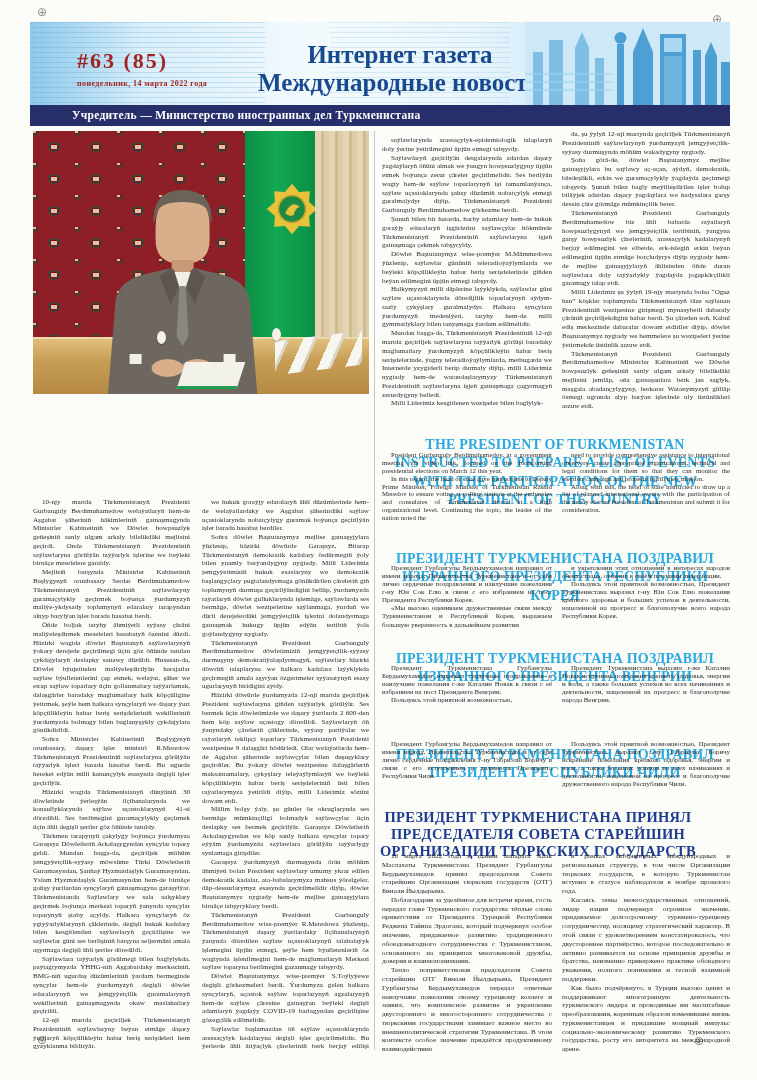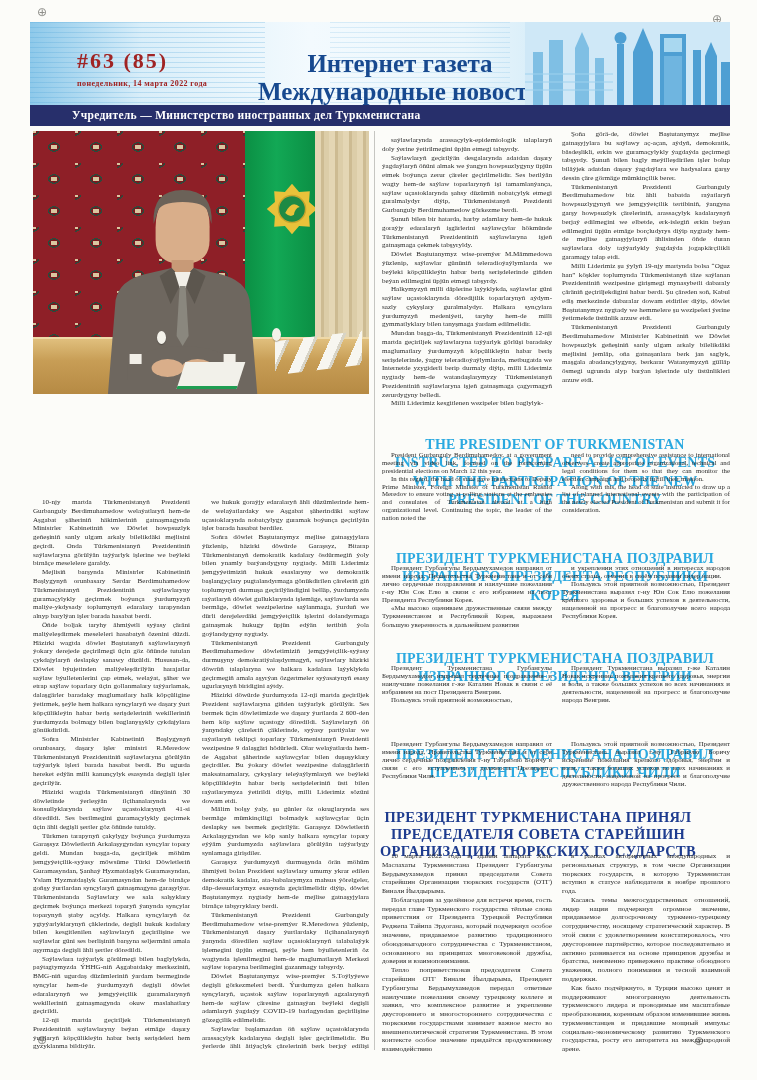--- a/index.html
+++ b/index.html
@@ -8,21 +8,21 @@
 
   
   .masthead{position:absolute;left:30px;top:22px;width:700px;height:83px;
     background:linear-gradient(90deg,#8ec9ea 0%,#d9eef9 16%,#f3fafe 40%,#eaf6fc 62%,#c2e3f5 86%,#9dd0ec 100%);overflow:hidden;}
   .streaks{position:absolute;top:0;bottom:0;background:repeating-linear-gradient(180deg,rgba(70,160,215,.45) 0 1px,transparent 1px 5px);}
   .streaks.l{left:0;width:235px;opacity:.55;}
   .streaks.r{left:300px;width:180px;opacity:.35;}
   .issue-block{position:absolute;left:47px;top:26px;width:210px;color:#a02424;}
   .issue-number{font-size:22px;font-weight:bold;letter-spacing:2px;}
   .issue-date{font-size:8px;font-weight:bold;margin-top:5px;letter-spacing:.4px;}
-  .mast-title{position:absolute;left:175px;top:28px;width:390px;text-align:center;color:#17498f;font-weight:bold;line-height:1.12;}
+  .mast-title{position:absolute;left:175px;top:19px;width:390px;text-align:center;color:#17498f;font-weight:bold;line-height:1.12;}
   .mast-title .t1{font-size:25px;}
   .mast-title .t2{font-size:25px;}
   .skyline{position:absolute;right:0;top:0;height:83px;width:205px;}
 
   .founder-bar{position:absolute;left:30px;top:105px;width:700px;height:21px;background:#272f6b;color:#ffffff;
     font-size:11.5px;font-weight:bold;line-height:21px;padding-left:42px;box-sizing:border-box;letter-spacing:.3px;}
 
   
   .photo{position:absolute;left:33px;top:131px;width:336px;height:263px;overflow:hidden;background:#8e1f27;}
   .carpet{position:absolute;left:0;top:0;width:63%;height:100%;background-color:#8e1f27;
@@ -183,20 +183,21 @@
   <div class="body-col tkfont col-r1">
       <p>saýlawlarynda arassaçylyk-epidemiologik talaplaryň doly ýerine ýetirilmegini üpjün etmegi tabşyrdy.</p>
       <p>Saýlawlaryň geçirilýän desgalarynda adatdan daşary ýagdaýlaryň öňüni almak we ýangyn howpsuzlygyny üpjün etmek boýunça zerur çäreler geçirilmelidir. Ses berilýän wagty hem-de saýlaw toparlarynyň işi tamamlanýança, saýlaw uçastoklarynda şahsy düzümiň nobatçylyk etmegi guralmalydyr diýip, Türkmenistanyň Prezidenti Gurbanguly Berdimuhamedow görkezme berdi.</p>
       <p>Şunuň bilen bir hatarda, harby adamlary hem-de hukuk goraýjy edaralaryň işgärlerini saýlawçylar hökmünde Türkmenistanyň Prezidentiniň saýlawlaryna işjeň gatnaşmaga çekmek tabşyryldy.</p>
       <p>Döwlet Baştutanymyz wise-premýer M.Mämmedowa ýüzlenip, saýlawlar gününiň teleradioýaýlymlarda we beýleki köpçülikleýin habar beriş serişdelerinde giňden beýan edilmegini üpjün etmegi tabşyrdy.</p>
       <p>Halkymyzyň milli däplerine laýyklykda, saýlawlar güni saýlaw uçastoklarynda döredijilik toparlarynyň aýdym-sazly çykyşlary guralmalydyr. Halkara synçylara ýurdumyzyň medeniýeti, taryhy hem-de milli gymmatlyklary bilen tanyşmaga ýardam edilmelidir.</p>
       <p>Mundan başga-da, Türkmenistanyň Prezidentiniň 12-nji martda geçiriljek saýlawlaryna taýýarlyk görlüşi baradaky maglumatlary ýurdumyzyň köpçülikleýin habar beriş serişdelerinde, ýagny teleradioýaýlymlarda, metbugatda we Internetde yzygiderli berip durmaly diýip, milli Liderimiz nygtady hem-de watandaşlarymyzy Türkmenistanyň Prezidentiniň saýlawlaryna işjeň gatnaşmaga çagyrmagyň zerurdygyny belledi.</p>
       <p>Milli Liderimiz kesgitlenen wezipeler bilen baglylyk-</p>
     </div>
   <div class="body-col tkfont col-r2">
+      <p>da, şu ýylyň 12-nji martynda geçiriljek Türkmenistanyň Prezidentiniň saýlawlarynyň ýurdumyzyň jemgyýetçilik-syýasy durmuşynda möhüm wakadygyny nygtady.</p>
       <p>Şoňa görä-de, döwlet Baştutanymyz mejlise gatnaşyjylara bu saýlawy aç-açan, aýdyň, demokratik, bäsdeşlikli, erkin we guramaçylykly ýagdaýda geçirmegi tabşyrdy. Şunuň bilen bagly meýilleşdirilen işler bolup biläýjek adatdan daşary ýagdaýlara we hadysalara garşy dessin çäre görmäge mümkinçilik berer.</p>
       <p>Türkmenistanyň Prezidenti Gurbanguly Berdimuhamedow biz ähli babatda raýatlaryň howpsuzlygynyň we jemgyýetçilik tertibiniň, ýangyna garşy howpsuzlyk çäreleriniň, arassaçylyk kadalarynyň berjaý edilmegini we elbetde, erk-islegiň erkin beýan edilmegini üpjün etmäge borçludyrys diýip nygtady hem-de mejlise gatnaşyjylaryň ählisinden öňde duran saýlawlara doly taýýarlykly ýagdaýda jogapkärçilikli garamagy talap etdi.</p>
       <p>Milli Liderimiz şu ýylyň 19-njy martynda bolsa “Oguz han” köşkler toplumynda Türkmenistanyň täze saýlanan Prezidentiniň wezipesine girişmegi mynasybetli dabaraly çäräniň geçiriljekdigini habar berdi. Şu çäreden soň, Kabul ediş merkezinde dabaralar dowam etdiriler diýip, döwlet Baştutanymyz nygtady we hemmelere şu wezipeleri ýerine ýetirmekde üstünlik arzuw etdi.</p>
       <p>Türkmenistanyň Prezidenti Gurbanguly Berdimuhamedow Ministrler Kabinetiniň we Döwlet howpsuzlyk geňeşiniň sanly ulgam arkaly bilelikdäki mejlisini jemläp, oňa gatnaşanlara berk jan saglyk, maşgala abadançylygyny, berkarar Watanymyzyň gülläp ösmegi ugrunda alyp barýan işlerinde uly üstünlikleri arzuw etdi.</p>
     </div>
 
   <h2 class="sec-head-cyan h-en">THE PRESIDENT OF TURKMENISTAN INSTRUCTED TO PREPARE A LIST OF EVENTS WITH THE PARTICIPATION OF THE NEW PRESIDENT OF THE COUNTRY</h2>
   <div class="body-col enfont col-en1">
       <p>President Gurbanguly Berdimuhamedov, at a government meeting via video link, focused on the forthcoming presidential elections on March 12 this year.</p>
       <p>In this regard, the head of state gave instructions to Deputy Prime Minister, Foreign Minister of Turkmenistan Rashid Meredov to ensure voting at polling stations at the embassies and consulates of Turkmenistan abroad at a high organizational level. Continuing the topic, the leader of the nation noted the</p>

